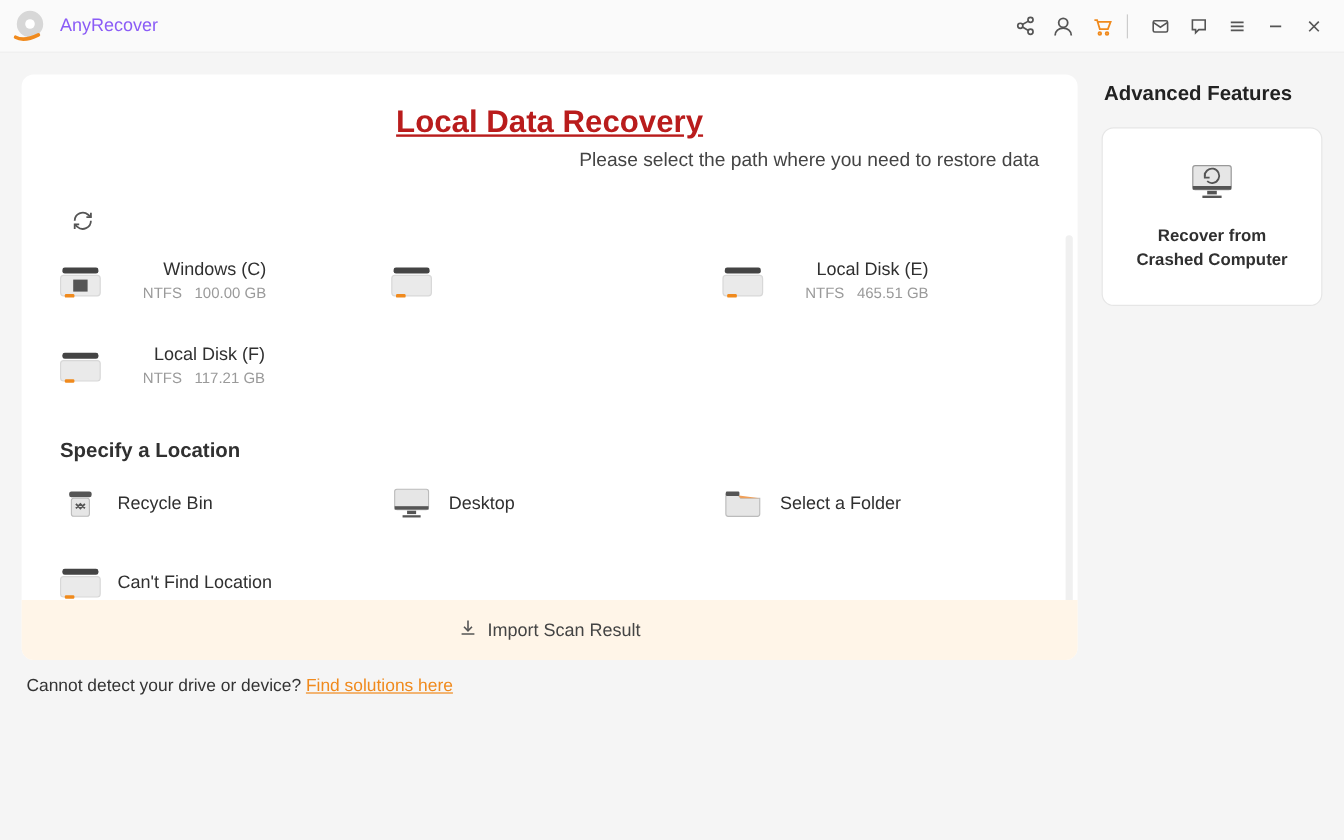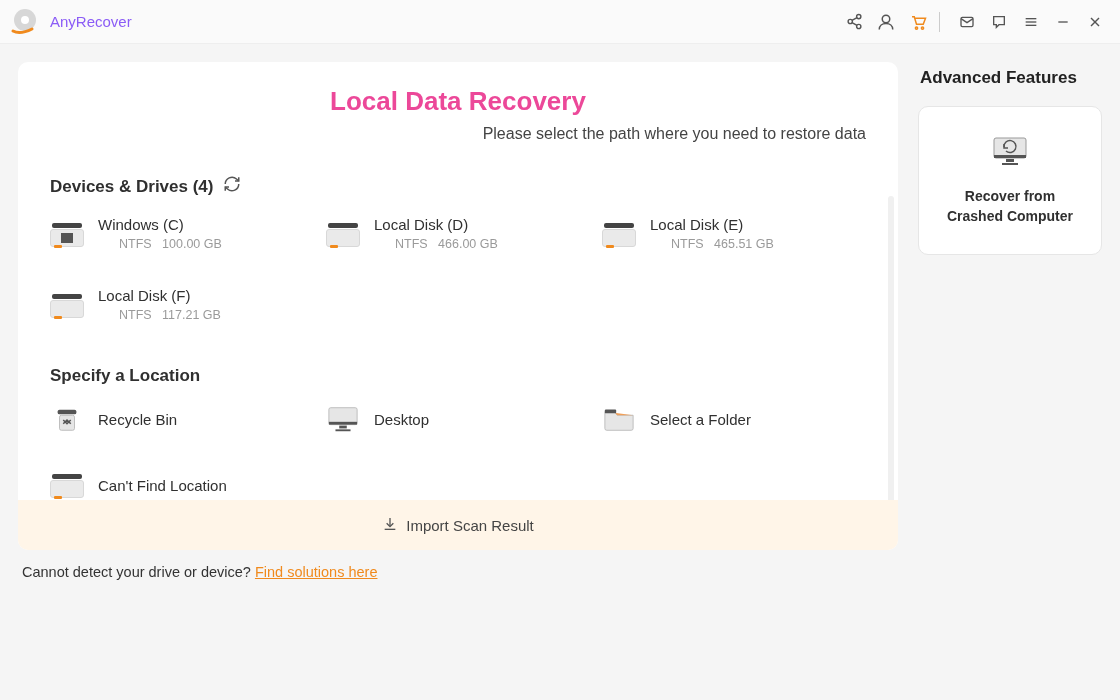--- a/index.html
+++ b/index.html
@@ -56,30 +56,30 @@
 .main-card .scroll-area {
   padding: 0 32px;
   flex: 1;
   overflow: hidden;
   position: relative;
 }
 .scroll-track {
   position: absolute; right: 4px; top: 110px; width: 6px; height: 380px;
   background: #f0f0f0; border-radius: 3px;
 }
-.main-title { text-align: center; font-size: 26px; color: #ec4899; font-weight: 600; }
+.main-title { text-align: center; font-size: 26px; color: #b91c1c; font-weight: 600; text-decoration: underline; }
 .subtitle { text-align: right; font-size: 16px; color: #444; margin-top: 8px; }
 .section-head {
   display: flex; align-items: center;
   margin-top: 32px; margin-bottom: 18px;
   font-size: 17px; font-weight: 600; color: #303030;
 }
 .refresh-icn { margin-left: 10px; color: #555; cursor: pointer; }
 .grid { display: grid; grid-template-columns: repeat(3, 1fr); row-gap: 36px; column-gap: 12px; }
-.drive-item { display: flex; align-items: center; cursor: pointer; }
+.drive-item { display: flex; align-items: center; cursor: pointer; text-align: right; }
 .drive-img { width: 34px; height: 30px; margin-right: 14px; flex-shrink: 0; position: relative; }
 .drive-img .top { position:absolute; top:4px; left:2px; width:30px; height:5px; background:#444; border-radius:2px;}
 .drive-img .body { position:absolute; top:10px; left:0; width:34px; height:18px; background:#eaeaea; border-radius:3px; border:1px solid #d8d8d8;}
 .drive-img .led { position:absolute; bottom:1px; left:4px; width:8px; height:3px; background:#f08a1d; border-radius:1px;}
 .drive-img.windows .body::after { content:""; position:absolute; top:3px; left:10px; width:12px; height:10px; background:
   linear-gradient(#555,#555); }
 .drive-texts .name { font-size: 15px; color: #303030; }
 .drive-texts .meta { font-size: 12.5px; color: #9a9a9a; margin-top: 4px; margin-left: 21px; }
 .loc-img { width: 34px; height: 30px; margin-right: 14px; flex-shrink:0; display:flex; align-items:center; justify-content:center;}
 .import-bar {
@@ -175,21 +175,20 @@
   </div>
 </div>
 
 <div class="content">
   <div class="main-card">
     <div class="scroll-area">
       <div class="main-title">Local Data Recovery</div>
       <div class="subtitle">Please select the path where you need to restore data</div>
 
       <div class="section-head">
-        <span>Devices &amp; Drives (4)</span>
         <span class="refresh-icn">
           <svg width="18" height="18" viewBox="0 0 24 24" fill="none" stroke="currentColor" stroke-width="2">
               <path d="M3 12a9 9 0 0 1 15-6.7L21 8"></path>
               <path d="M21 3v5h-5"></path>
               <path d="M21 12a9 9 0 0 1-15 6.7L3 16"></path>
               <path d="M3 21v-5h5"></path>
             </svg>
         </span>
       </div>
 
@@ -204,24 +203,20 @@
             <div class="name">Windows (C)</div>
             <div class="meta"><span>NTFS</span>&nbsp;&nbsp;&nbsp;<span>100.00 GB</span></div>
           </div>
         </div>
         <div class="drive-item">
           <div class="drive-img">
               <div class="top"></div>
               <div class="body"></div>
               <div class="led"></div>
             </div>
-          <div class="drive-texts">
-            <div class="name">Local Disk (D)</div>
-            <div class="meta"><span>NTFS</span>&nbsp;&nbsp;&nbsp;<span>466.00 GB</span></div>
-          </div>
         </div>
         <div class="drive-item">
           <div class="drive-img">
               <div class="top"></div>
               <div class="body"></div>
               <div class="led"></div>
             </div>
           <div class="drive-texts">
             <div class="name">Local Disk (E)</div>
             <div class="meta"><span>NTFS</span>&nbsp;&nbsp;&nbsp;<span>465.51 GB</span></div>

